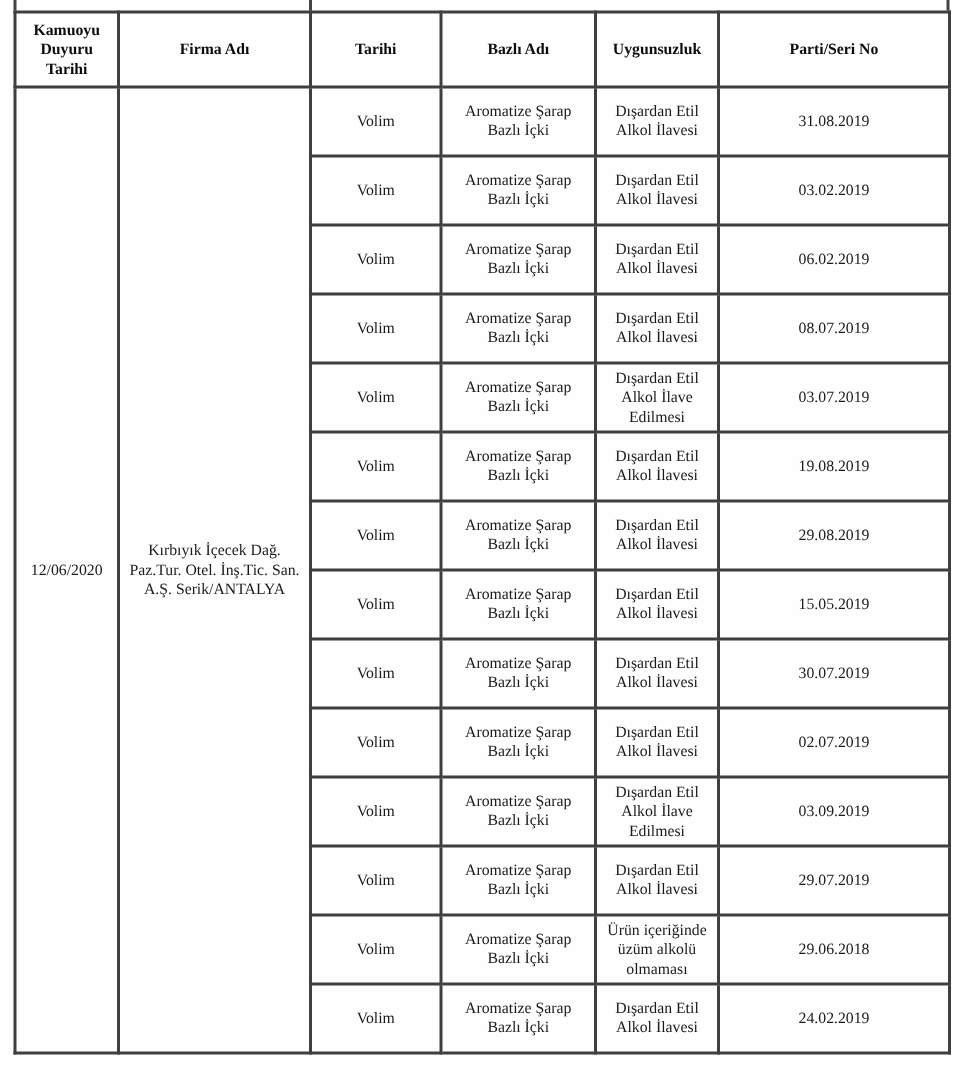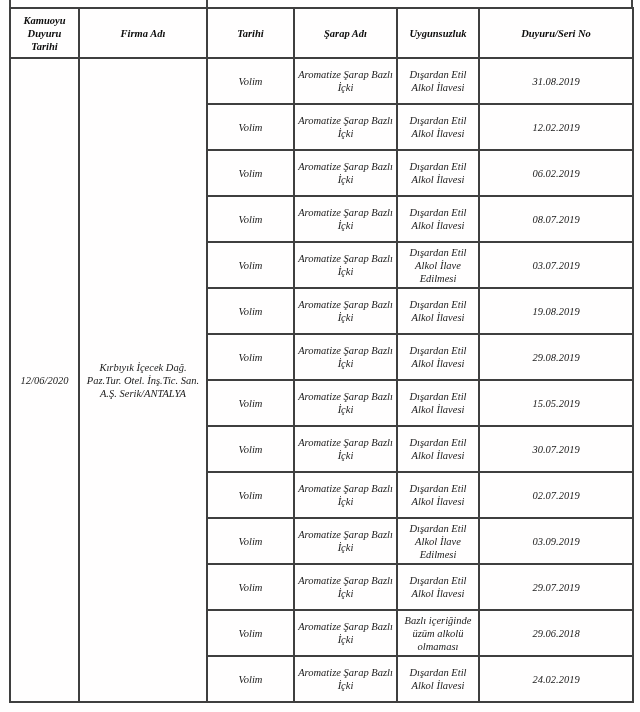--- a/index.html
+++ b/index.html
@@ -7,21 +7,20 @@
     width:640px;height:712px;background:#ffffff;position:relative;overflow:hidden;
     font-family:"Liberation Serif","DejaVu Serif",serif;color:#1a1a1a;
   }
   .page{position:absolute;inset:0;background:#fffefe;}
   
   .stub{position:absolute;top:0;height:8px;width:2px;background:#434343;}
   table.recall{
     position:absolute;left:9px;top:7px;
     border-collapse:collapse;table-layout:fixed;width:623px;
     background:#fffefe;
-    font-style:italic;
   }
   table.recall th, table.recall td{
     border:2px solid #3f3f3f;
     text-align:center;vertical-align:middle;
     padding:2px 3px;
     font-size:10.5px;line-height:13px;
     overflow:hidden;
   }
   table.recall thead tr{height:50px;}
   table.recall tbody tr{height:46px;}
@@ -46,39 +45,39 @@
         <col style="width:87px">
       <col style="width:103px">
         <col style="width:82px">
         <col style="width:154px">
     </colgroup>
     <thead>
       <tr>
         <th>Kamuoyu Duyuru Tarihi</th>
         <th>Firma Adı</th>
         <th>Tarihi</th>
-        <th>Şarap Adı</th>
+        <th>Bazlı Adı</th>
         <th>Uygunsuzluk</th>
-        <th>Duyuru/Seri No</th>
+        <th>Parti/Seri No</th>
       </tr>
     </thead>
     <tbody id="tbody">
         <tr>
           <td rowspan="14">12/06/2020</td>
           <td rowspan="14" class="company">Kırbıyık İçecek Dağ. Paz.Tur. Otel. İnş.Tic. San. A.Ş. Serik/ANTALYA</td>
           <td>Volim</td>
           <td class="product">Aromatize Şarap Bazlı İçki</td>
           <td class="nonconf">Dışardan Etil Alkol İlavesi</td>
           <td>31.08.2019</td>
         </tr>
         <tr>
           <td>Volim</td>
           <td class="product">Aromatize Şarap Bazlı İçki</td>
           <td class="nonconf">Dışardan Etil Alkol İlavesi</td>
-          <td>12.02.2019</td>
+          <td>03.02.2019</td>
         </tr>
         <tr>
           <td>Volim</td>
           <td class="product">Aromatize Şarap Bazlı İçki</td>
           <td class="nonconf">Dışardan Etil Alkol İlavesi</td>
           <td>06.02.2019</td>
         </tr>
         <tr>
           <td>Volim</td>
           <td class="product">Aromatize Şarap Bazlı İçki</td>
@@ -129,21 +128,21 @@
         </tr>
         <tr>
           <td>Volim</td>
           <td class="product">Aromatize Şarap Bazlı İçki</td>
           <td class="nonconf">Dışardan Etil Alkol İlavesi</td>
           <td>29.07.2019</td>
         </tr>
         <tr>
           <td>Volim</td>
           <td class="product">Aromatize Şarap Bazlı İçki</td>
-          <td class="nonconf">Bazlı içeriğinde üzüm alkolü olmaması</td>
+          <td class="nonconf">Ürün içeriğinde üzüm alkolü olmaması</td>
           <td>29.06.2018</td>
         </tr>
         <tr>
           <td>Volim</td>
           <td class="product">Aromatize Şarap Bazlı İçki</td>
           <td class="nonconf">Dışardan Etil Alkol İlavesi</td>
           <td>24.02.2019</td>
         </tr>
       </tbody>
   </table>

